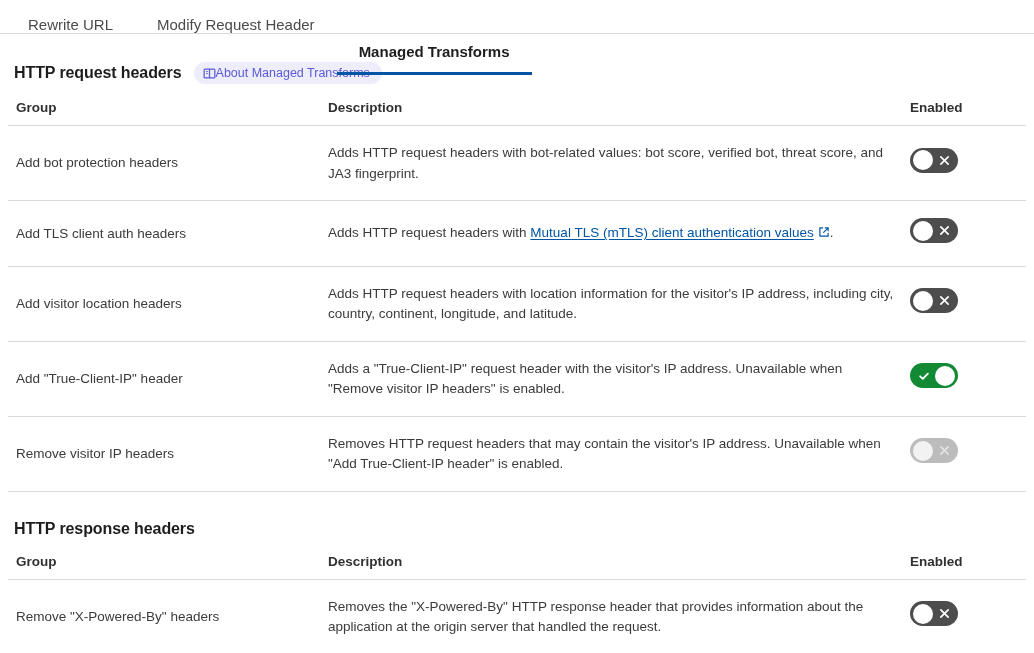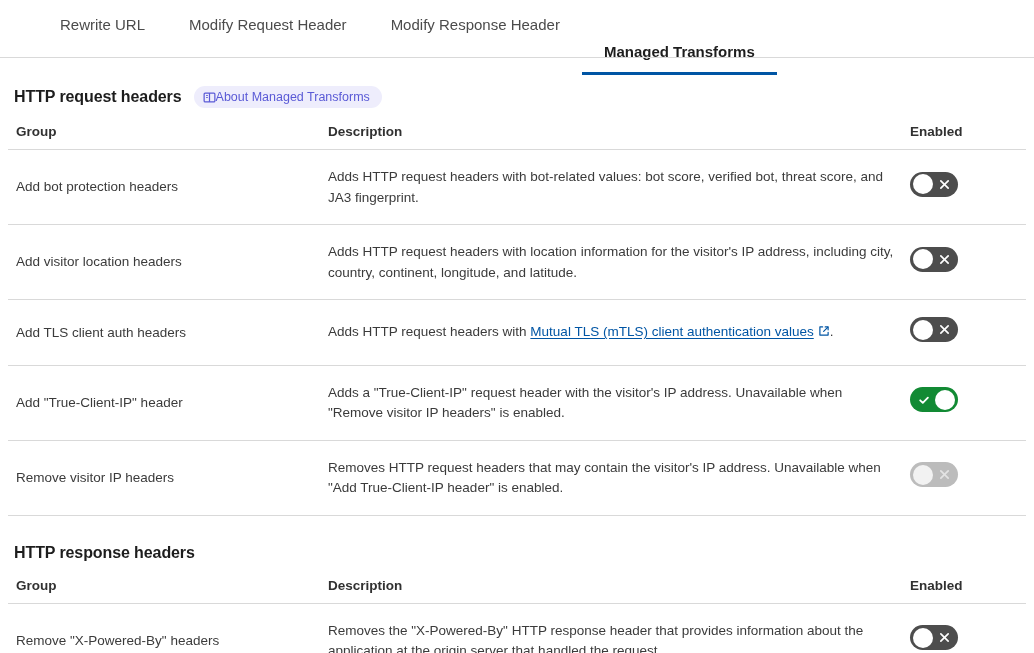--- a/index.html
+++ b/index.html
@@ -10,22 +10,22 @@
     font-family: "Liberation Sans", sans-serif;
     color: #313131;
     overflow: hidden;
   }
 
   
   .tabbar {
     position: relative;
     display: flex;
     align-items: flex-start;
-    height: 58px;
-    padding: 0 0 0 38px;
+    height: 34px;
+    padding: 0 0 0 6px;
   }
   .tabbar::after {
     content: "";
     position: absolute;
     left: 0; right: 0; bottom: 0;
     height: 1px;
     background: #d9d9d9;
   }
   .tab {
     position: relative;
@@ -163,21 +163,20 @@
   .toggle.disabled { background: #bcbcbc; cursor: default; }
   .toggle.disabled .knob { background: #f2f2f2; }
   .toggle.disabled .mark { color: #e3e3e3; }
 </style>
 </head>
 <body>
 
 <nav class="tabbar">
   <button class="tab">Rewrite URL</button>
   <button class="tab">Modify Request Header</button>
-  <button class="tab">Modify Response Header</button>
   <button class="tab active">Managed Transforms</button>
 </nav>
 
 <div class="page">
 
   <section class="section">
     <div class="section-head">
       <h2 class="section-title">HTTP request headers</h2>
       <span class="about-badge">
         <span>
@@ -216,42 +215,42 @@
                 <svg width="11" height="11" viewBox="0 0 12 12" aria-hidden="true">
                   <line x1="2" y1="2" x2="10" y2="10" stroke="currentColor" stroke-width="1.8" stroke-linecap="round"></line>
                   <line x1="10" y1="2" x2="2" y2="10" stroke="currentColor" stroke-width="1.8" stroke-linecap="round"></line>
                 </svg>
               </span>
             </span>
           </td>
         </tr>
 
         <tr>
-          <td class="group">Add visitor location headers</td>
-          <td class="desc">Adds HTTP request headers with location information for the visitor's IP address, including city, country, continent, longitude, and latitude.</td>
-          <td class="en">
-            <span class="toggle">
-              <span class="knob"></span>
-              <span class="mark">
-                <svg width="11" height="11" viewBox="0 0 12 12" aria-hidden="true">
-                  <line x1="2" y1="2" x2="10" y2="10" stroke="currentColor" stroke-width="1.8" stroke-linecap="round"></line>
-                  <line x1="10" y1="2" x2="2" y2="10" stroke="currentColor" stroke-width="1.8" stroke-linecap="round"></line>
-                </svg>
-              </span>
-            </span>
-          </td>
-        </tr>
-
-        <tr>
           <td class="group">Add TLS client auth headers</td>
           <td class="desc"><span>Adds HTTP request headers with </span><a class="ext-link" href="#"><span>Mutual TLS (mTLS) client authentication values</span></a><span class="ext-icon"><svg width="12" height="12" viewBox="0 0 14 14" fill="none" aria-hidden="true">
                   <path d="M5.4 2.2H2.2v9.6h9.6V8.6" stroke="#0055a4" stroke-width="1.4" stroke-linecap="round" stroke-linejoin="round"></path>
                   <path d="M8.4 2.2h3.4v3.4" stroke="#0055a4" stroke-width="1.4" stroke-linecap="round" stroke-linejoin="round"></path>
                   <line x1="11.6" y1="2.4" x2="6.6" y2="7.4" stroke="#0055a4" stroke-width="1.4" stroke-linecap="round"></line>
                 </svg></span><span>.</span></td>
+          <td class="en">
+            <span class="toggle">
+              <span class="knob"></span>
+              <span class="mark">
+                <svg width="11" height="11" viewBox="0 0 12 12" aria-hidden="true">
+                  <line x1="2" y1="2" x2="10" y2="10" stroke="currentColor" stroke-width="1.8" stroke-linecap="round"></line>
+                  <line x1="10" y1="2" x2="2" y2="10" stroke="currentColor" stroke-width="1.8" stroke-linecap="round"></line>
+                </svg>
+              </span>
+            </span>
+          </td>
+        </tr>
+
+        <tr>
+          <td class="group">Add visitor location headers</td>
+          <td class="desc">Adds HTTP request headers with location information for the visitor's IP address, including city, country, continent, longitude, and latitude.</td>
           <td class="en">
             <span class="toggle">
               <span class="knob"></span>
               <span class="mark">
                 <svg width="11" height="11" viewBox="0 0 12 12" aria-hidden="true">
                   <line x1="2" y1="2" x2="10" y2="10" stroke="currentColor" stroke-width="1.8" stroke-linecap="round"></line>
                   <line x1="10" y1="2" x2="2" y2="10" stroke="currentColor" stroke-width="1.8" stroke-linecap="round"></line>
                 </svg>
               </span>
             </span>

